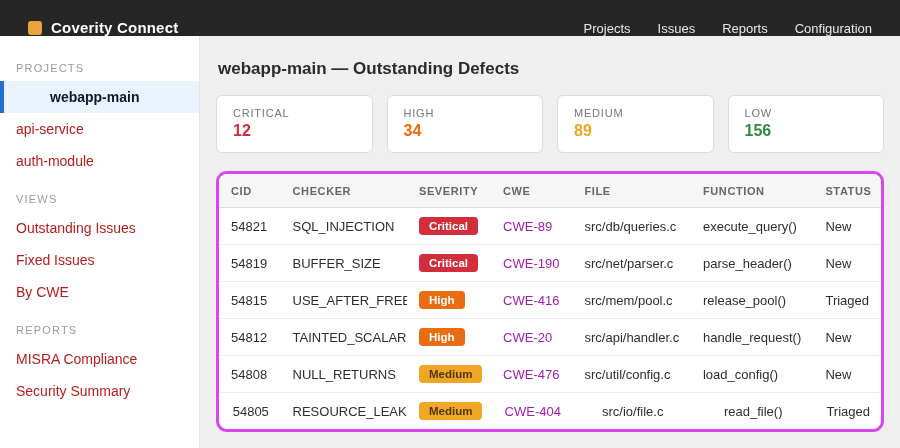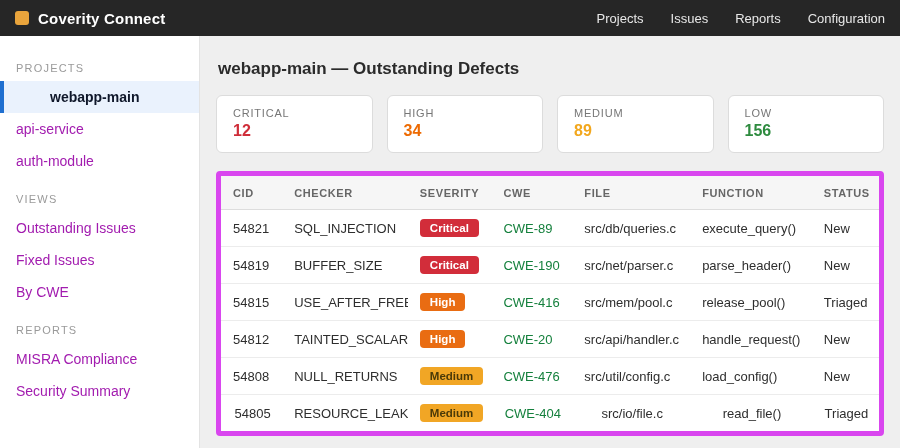--- a/index.html
+++ b/index.html
@@ -9,22 +9,22 @@
     background: #efefef;
     color: #2e2e2e;
     overflow: hidden;
   }
 
   
   .topbar {
     height: 36px;
     background: #262626;
     display: flex;
-    align-items: center;
-    padding: 0 15px;
+    align-items: flex-end;
+    padding: 0 28px;
   }
   .brand { display: flex; align-items: center; gap: 9px; }
   .logo {
     width: 14px; height: 14px;
     border-radius: 3px;
     background: #e9a43c;
   }
   .brand-name {
     color: #ffffff;
     font-weight: bold;
@@ -53,21 +53,21 @@
   .side-section-title {
     padding: 16px 16px 7px 16px;
     font-size: 11px;
     color: #9a9a9a;
     letter-spacing: 1.2px;
     font-weight: normal;
   }
   .side-item {
     padding: 8px 16px;
     font-size: 14px;
-    color: #a21caf;
+    color: #b91c1c;
     cursor: pointer;
     border-left: 4px solid transparent;
     padding-left: 12px;
   }
   .side-item.active {
     background: #eaf2fd;
     color: #0f172a;
     font-weight: bold;
     border-left-color: #1f6fd0;
     padding-left: 46px;
@@ -99,22 +99,22 @@
   .stat-value {
     font-size: 16px;
     font-weight: bold;
     line-height: 1.2;
     margin-top: 2px;
   }
 
   
   .table-card {
     background: #ffffff;
-    border: 5px solid #d946ef;
-    border-radius: 4px;
+    border: 3px solid #d946ef;
+    border-radius: 11px;
     overflow: hidden;
   }
   table { width: 100%; border-collapse: collapse; table-layout: fixed; }
   thead th {
     background: #f6f6f6;
     text-align: left;
     font-size: 11px;
     color: #666666;
     letter-spacing: 0.6px;
     padding: 11px 10px 10px 12px;
@@ -142,21 +142,21 @@
     display: inline-block;
     padding: 3px 10px;
     border-radius: 4px;
     font-size: 11.5px;
     font-weight: bold;
   }
   .badge.critical { background: #d22d3a; color: #ffffff; }
   .badge.high { background: #e96c12; color: #ffffff; }
   .badge.medium { background: #f1a625; color: #4b3a08; }
 
-  .cwe-link { color: #15803d; text-decoration: none; cursor: pointer; }
+  .cwe-link { color: #a21caf; text-decoration: none; cursor: pointer; }
 </style>
 </head>
 <body>
 
 <header class="topbar">
   <div class="brand">
     <span class="logo"></span>
     <span class="brand-name">Coverity Connect</span>
   </div>
   <nav class="topnav" id="topnav">

